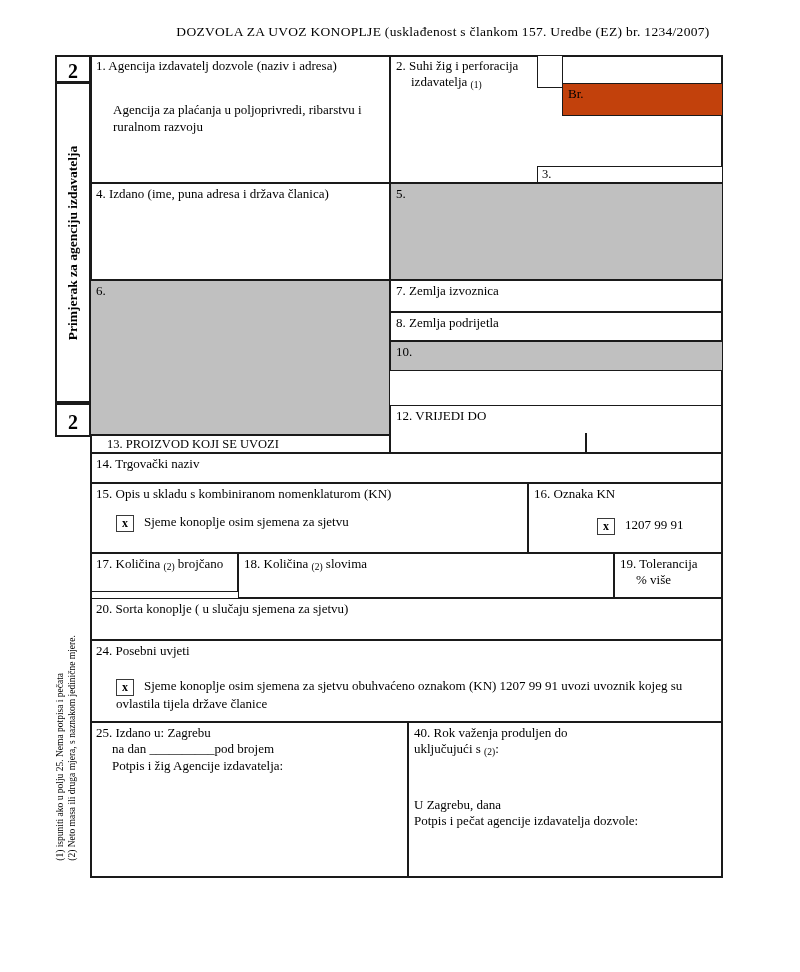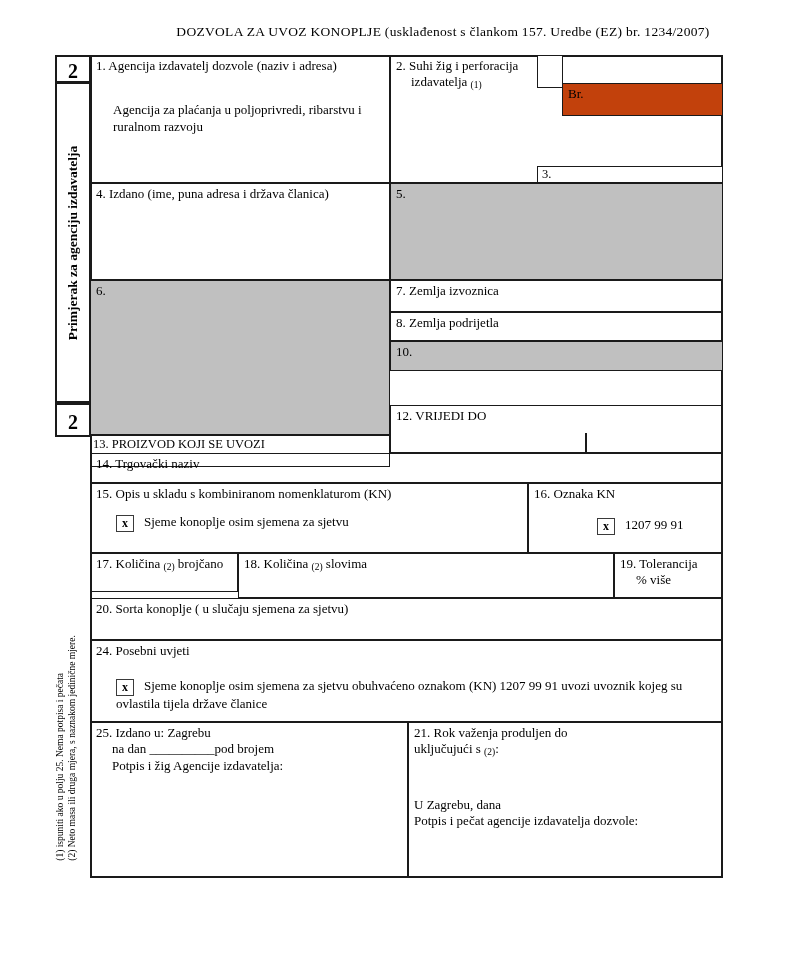--- a/index.html
+++ b/index.html
@@ -83,21 +83,21 @@
     <span>8. Zemlja podrijetla</span>
   </div>
   <div class="cell shade" style="left:390px;top:341px;width:333px;height:30px;">
     <span>10.</span>
   </div>
   <div class="cell" style="left:390px;top:405px;width:333px;height:48px;">
     <span>12. VRIJEDI DO</span>
   </div>
   <div class="tick" style="left:585px;top:433px;height:19px;"></div>
 
-  <div class="cell" style="left:90px;top:435px;width:300px;height:32px;padding:1px 2px;font-size:12.5px;">
+  <div class="cell" style="left:90px;top:435px;width:300px;height:18px;padding:1px 16px;font-size:12.5px;">
     <span>13. PROIZVOD KOJI SE UVOZI</span>
   </div>
 
   <div class="cell" style="left:90px;top:453px;width:633px;height:30px;">
     <span>14. Trgovački naziv</span>
   </div>
 
   <div class="cell" style="left:90px;top:483px;width:438px;height:70px;">
     <div>15. Opis u skladu s kombiniranom nomenklaturom (KN)</div>
     <div style="margin-top:12px;margin-left:20px;">
@@ -132,19 +132,19 @@
       <span class="chk">x</span><span>Sjeme konoplje osim sjemena za sjetvu obuhvaćeno oznakom (KN) 1207 99 91 uvozi uvoznik kojeg su ovlastila tijela države članice</span>
     </div>
   </div>
 
   <div class="cell" style="left:90px;top:722px;width:318px;height:156px;">
     <div>25. Izdano u: Zagrebu</div>
     <div class="indent">na dan __________pod brojem</div>
     <div class="indent">Potpis i žig Agencije izdavatelja:</div>
   </div>
   <div class="cell" style="left:408px;top:722px;width:315px;height:156px;">
-    <div>21. Rok važenja produljen do</div>
+    <div>40. Rok važenja produljen do</div>
     <div><span>uključujući s </span><span class="subref">(2)</span><span>:</span></div>
     <div style="margin-top:38px;">U Zagrebu, dana</div>
     <div>Potpis i pečat agencije izdavatelja dozvole:</div>
   </div>
 
 </div>
 
 </body></html>

